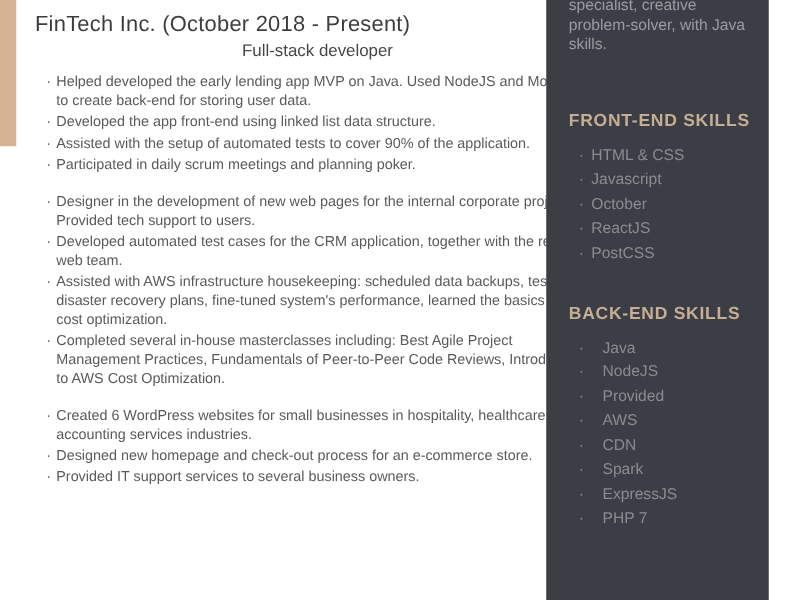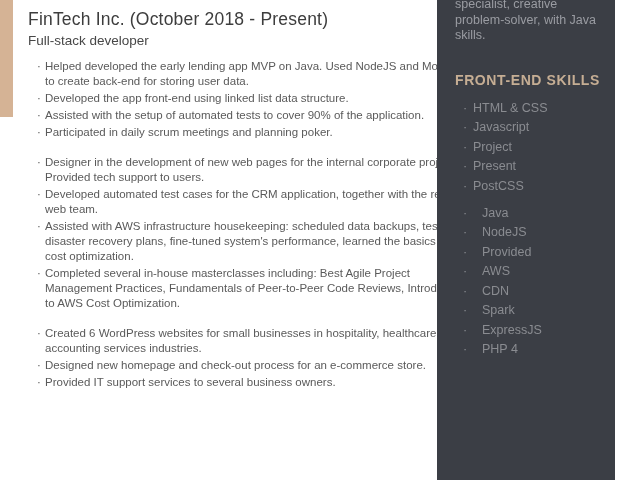--- a/index.html
+++ b/index.html
@@ -30,20 +30,21 @@
   .company {
     font-size: 17.5px; line-height: 22px;
     font-weight: 400; color: #3d3d3d;
     letter-spacing: 0.2px;
     margin: 0;
   }
   .role {
     font-size: 13.5px; line-height: 17px;
     font-weight: 400; color: #474747;
     margin: 2px 0 0 0;
+    text-align: center;
   }
   .blist { margin: 10px 0 0 0; padding: 0 0 0 9px; list-style: none; }
   .blist li {
     display: flex;
     font-size: 11.5px; line-height: 15px;
     color: #5a5a5a;
     margin: 0 0 2px 0;
   }
   .blist .blt {
     flex: 0 0 8px; width: 8px;
@@ -60,21 +61,21 @@
     box-sizing: border-box;
     overflow: hidden;
   }
   .sb-intro {
     margin: -3px 0 0 0;
     width: 152px;
     font-size: 12.5px; line-height: 15.5px;
     color: #9a9ca2;
   }
   .sb-heading {
-    margin: 28px 0 0 0;
+    margin: 44px 0 0 0;
     font-size: 14px; line-height: 16px;
     font-weight: 700; letter-spacing: 0.6px;
     color: #c6ae94;
   }
   .sb-heading.second { margin-top: 33px; }
   .sb-list { margin: 14px 0 0 0; padding: 0 0 0 8px; list-style: none; }
   .sb-list li {
     display: flex;
     font-size: 12.5px; line-height: 13px;
     color: #8a8c91;
@@ -166,32 +167,33 @@
       <li>
         <span class="blt">·</span>
         <span>HTML &amp; CSS</span>
       </li>
       <li>
         <span class="blt">·</span>
         <span>Javascript</span>
       </li>
       <li>
         <span class="blt">·</span>
-        <span>Project</span>
-      </li>
-      <li>
-        <span class="blt">·</span>
-        <span>Present</span>
+        <span>October</span>
+      </li>
+      <li>
+        <span class="blt">·</span>
+        <span>ReactJS</span>
       </li>
       <li>
         <span class="blt">·</span>
         <span>PostCSS</span>
       </li>
     </ul>
 
+    <div class="sb-heading second">BACK-END SKILLS</div>
     <ul class="sb-list wide">
       <li>
         <span class="blt">·</span>
         <span>Java</span>
       </li>
       <li>
         <span class="blt">·</span>
         <span>NodeJS</span>
       </li>
       <li>
@@ -209,19 +211,19 @@
       <li>
         <span class="blt">·</span>
         <span>Spark</span>
       </li>
       <li>
         <span class="blt">·</span>
         <span>ExpressJS</span>
       </li>
       <li>
         <span class="blt">·</span>
-        <span>PHP 4</span>
+        <span>PHP 7</span>
       </li>
     </ul>
 
   </div>
 
 </div>
 
 </body></html>

